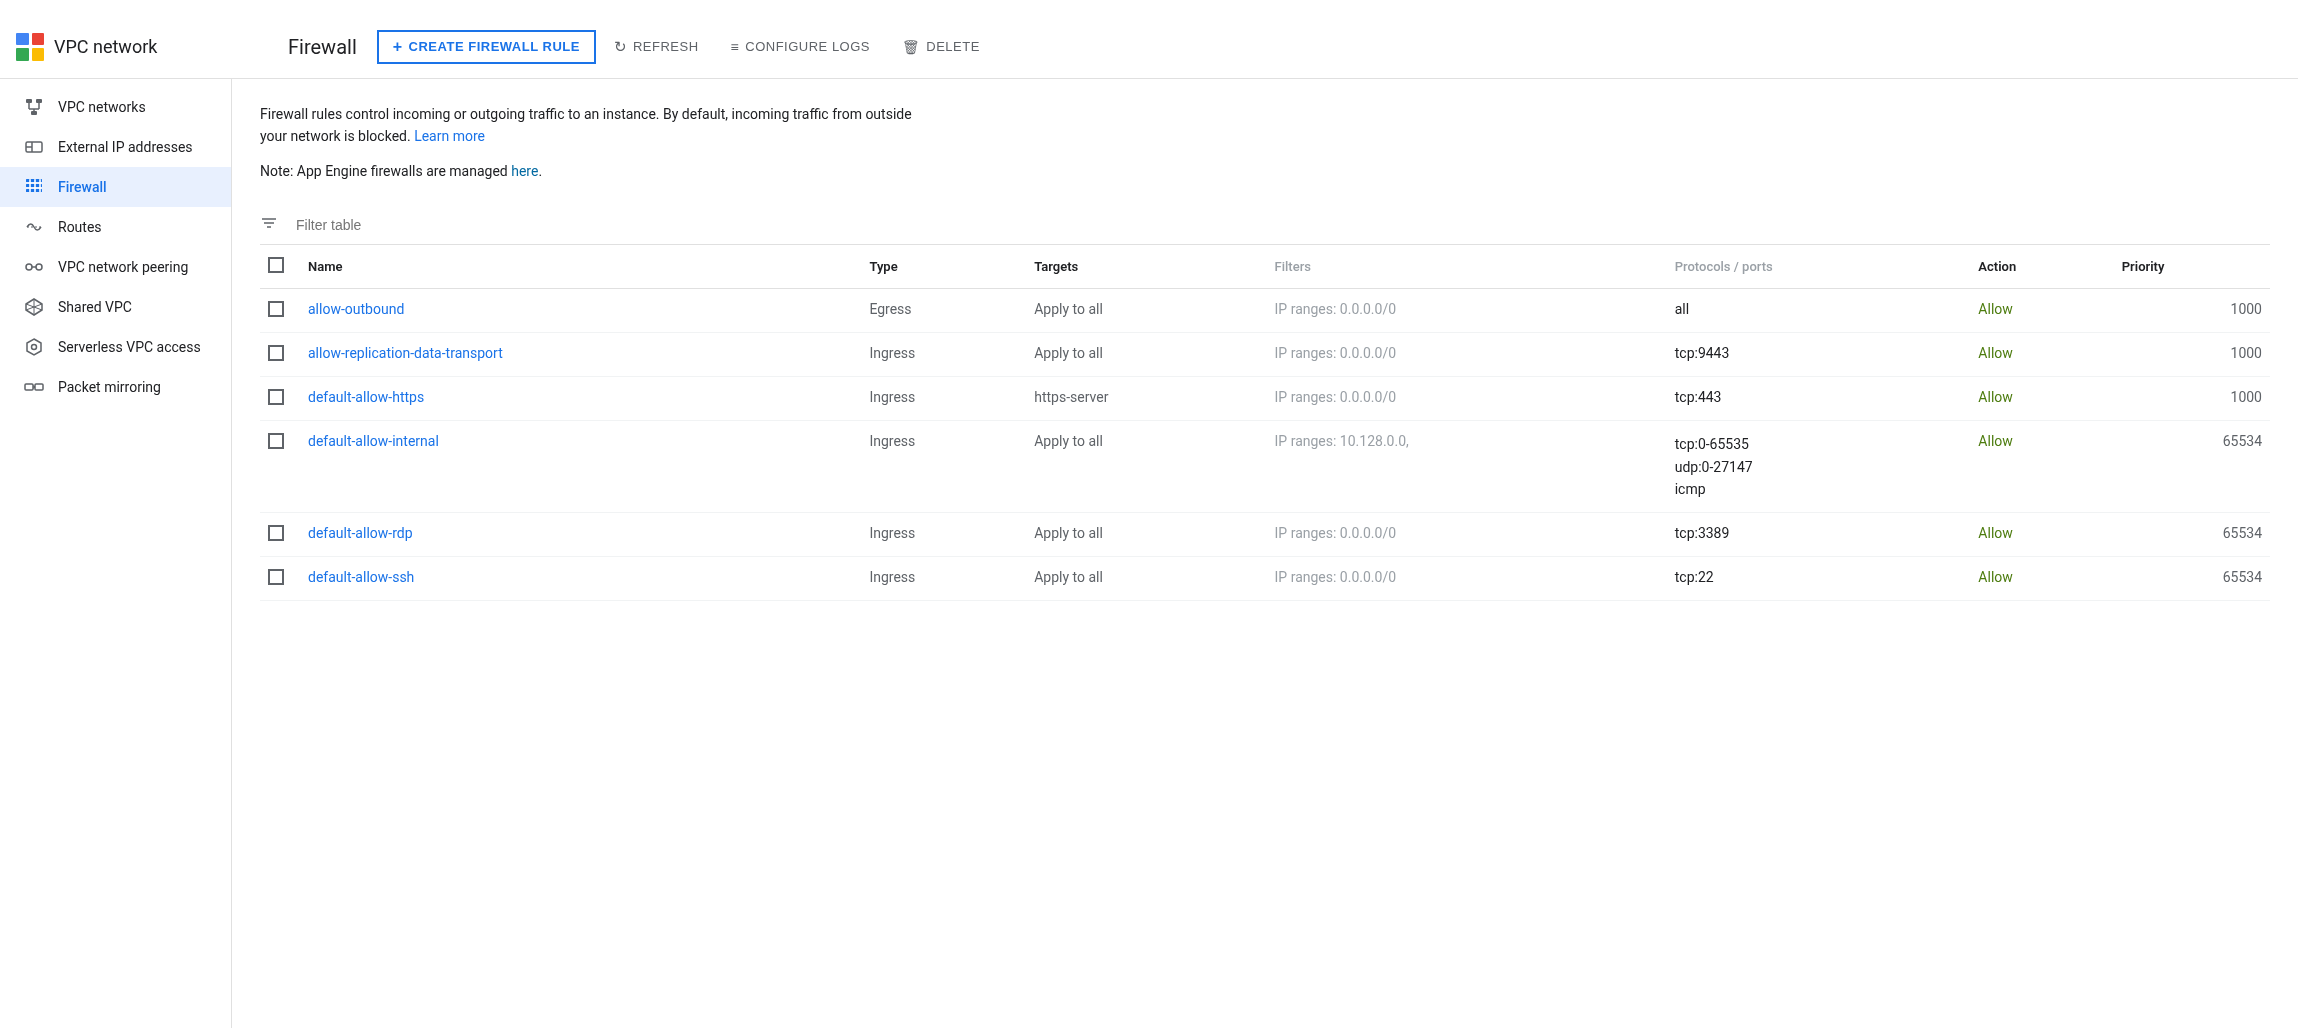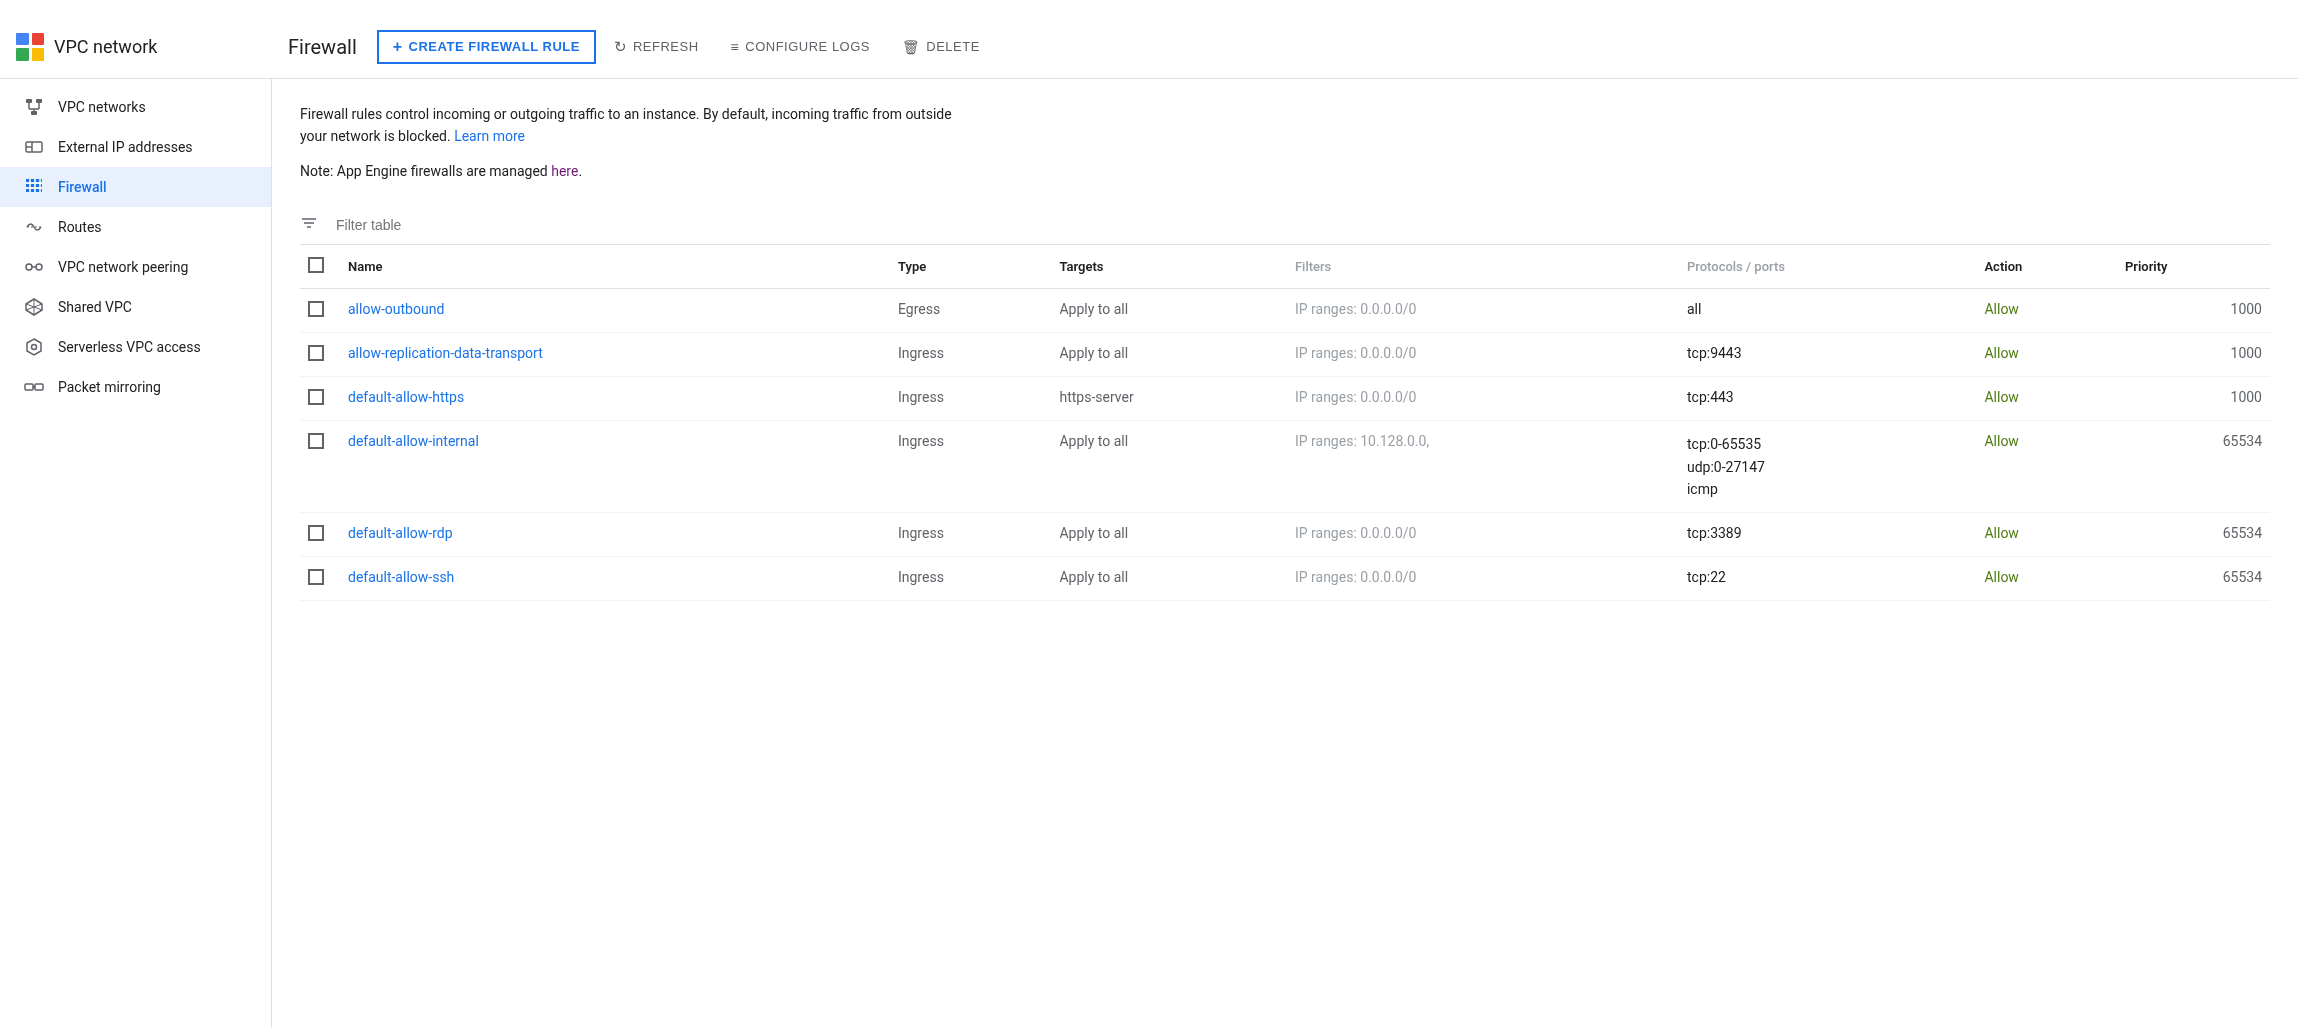--- a/index.html
+++ b/index.html
@@ -89,21 +89,21 @@
 
     
     .main-layout {
       display: flex;
       flex: 1;
       overflow: hidden;
     }
 
     
     .sidebar {
-      width: 272px;
+      width: 232px;
       flex-shrink: 0;
       border-right: 1px solid #e0e0e0;
       overflow-y: auto;
       padding: 8px 0;
       text-align: center;
     }
     .sidebar-item {
       display: flex;
       align-items: center;
       gap: 14px;
@@ -146,21 +146,21 @@
       color: #1a73e8;
       text-decoration: none;
     }
     .note {
       font-size: 14px;
       color: #202124;
       line-height: 1.6;
       margin-bottom: 24px;
     }
     .note a {
-      color: #701a75;
+      color: #0369a1;
       text-decoration: none;
     }
 
     
     .filter-bar {
       display: flex;
       align-items: center;
       gap: 18px;
       padding: 8px 0;
       border-bottom: 1px solid #e0e0e0;

